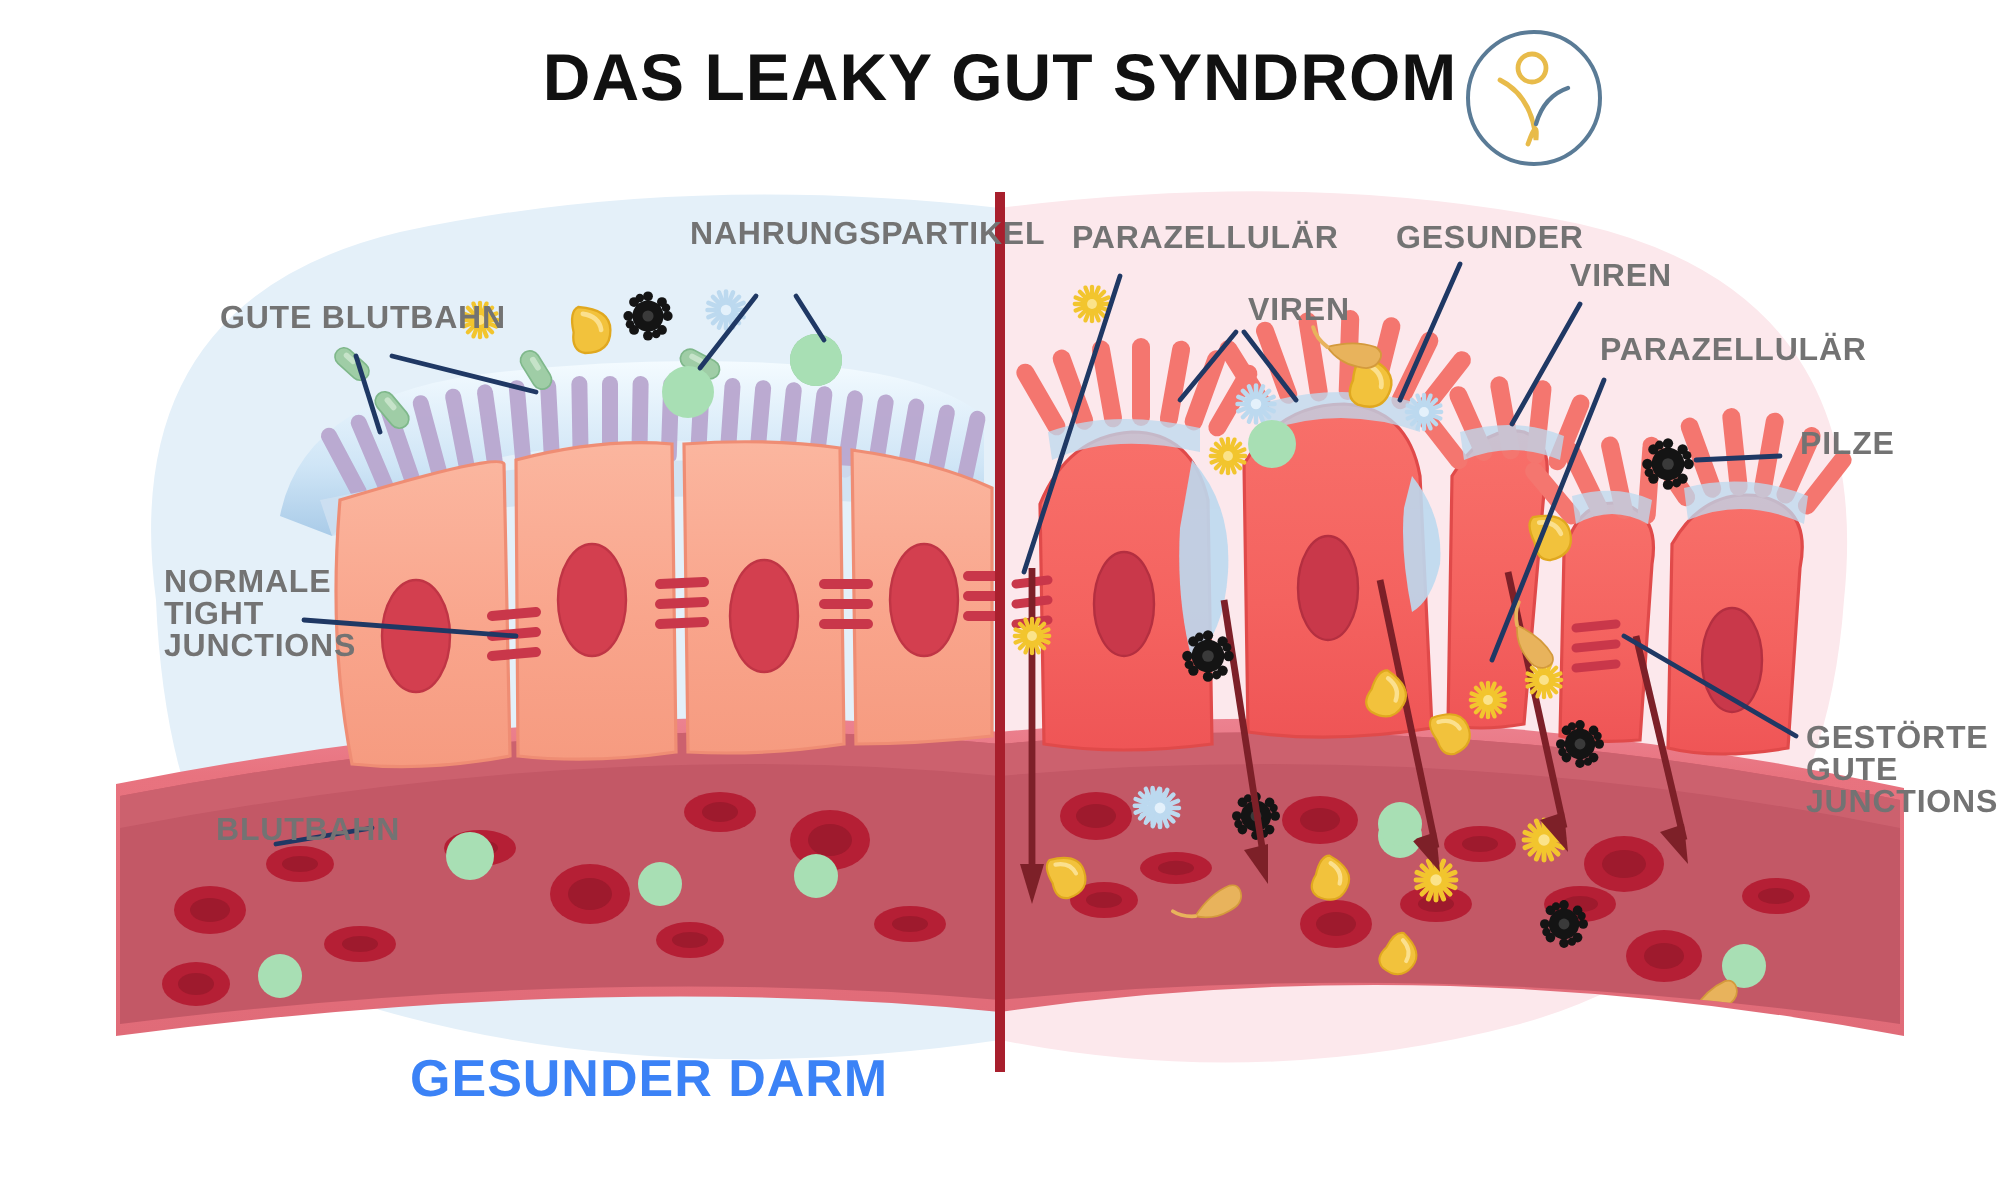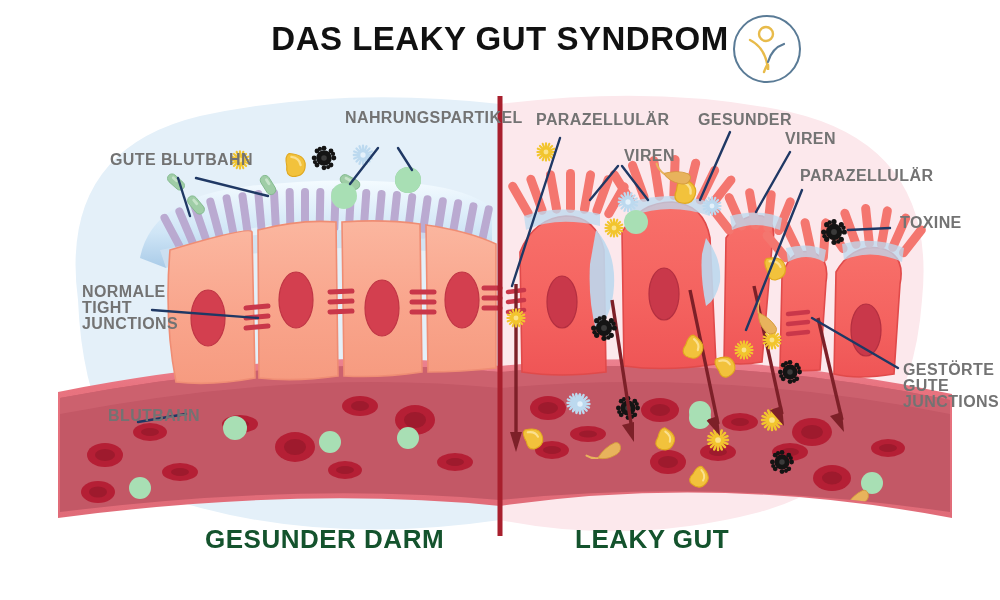--- a/index.html
+++ b/index.html
@@ -5,21 +5,21 @@
   html,body{margin:0;padding:0;background:#ffffff;}
   body{width:1000px;height:600px;overflow:hidden;
        font-family:"Liberation Sans","DejaVu Sans",sans-serif;}
   #stage{position:relative;width:824px;height:600px;background:#fff;}
   svg#scene{position:absolute;left:0;top:0;width:1000px;height:600px;display:block;}
   .lbl{position:absolute;font-family:"Liberation Sans","DejaVu Sans",sans-serif;
        font-size:16px;font-weight:700;color:#737373;letter-spacing:.4px;
        line-height:16px;white-space:pre-line;}
   #title{position:absolute;left:0;top:20px;width:1000px;text-align:center;
          font-size:33px;font-weight:700;color:#111;letter-spacing:.5px;}
-  .caption{position:absolute;font-size:26px;font-weight:700;color:#14532d;letter-spacing:.5px;}
+  .caption{position:absolute;font-size:26px;font-weight:700;color:#3b82f6;letter-spacing:.5px;}
   #logo{position:absolute;right:18px;top:10px;width:78px;height:78px;}
 </style>
 </head>
 <body>
 
 <div id="stage">
 
   <svg id="scene" viewBox="0 0 1000 600">
     <defs>
       <linearGradient id="gHealthy" x1="0" y1="0" x2="0" y2="1">
@@ -406,21 +406,20 @@
   <div class="lbl" style="left:82px;top:284px;">NORMALE
 TIGHT
 JUNCTIONS</div>
   <div class="lbl" style="left:64px;top:408px;padding-left:44px;">BLUTBAHN</div>
 
   <div class="lbl" style="left:536px;top:112px;">PARAZELLULÄR</div>
   <div class="lbl" style="left:624px;top:148px;text-align:center;">VIREN</div>
   <div class="lbl" style="left:698px;top:112px;">GESUNDER</div>
   <div class="lbl" style="left:785px;top:131px;">VIREN</div>
   <div class="lbl" style="left:800px;top:168px;">PARAZELLULÄR</div>
-  <div class="lbl" style="left:900px;top:215px;">TOXINE</div>
+  <div class="lbl" style="left:900px;top:215px;">PILZE</div>
   <div class="lbl" style="left:903px;top:362px;">GESTÖRTE
 GUTE
 JUNCTIONS</div>
 
   <div class="caption" style="left:205px;top:524px;">GESUNDER DARM</div>
-  <div class="caption" style="left:575px;top:524px;">LEAKY GUT</div>
 
 </div>
 
 </body></html>

